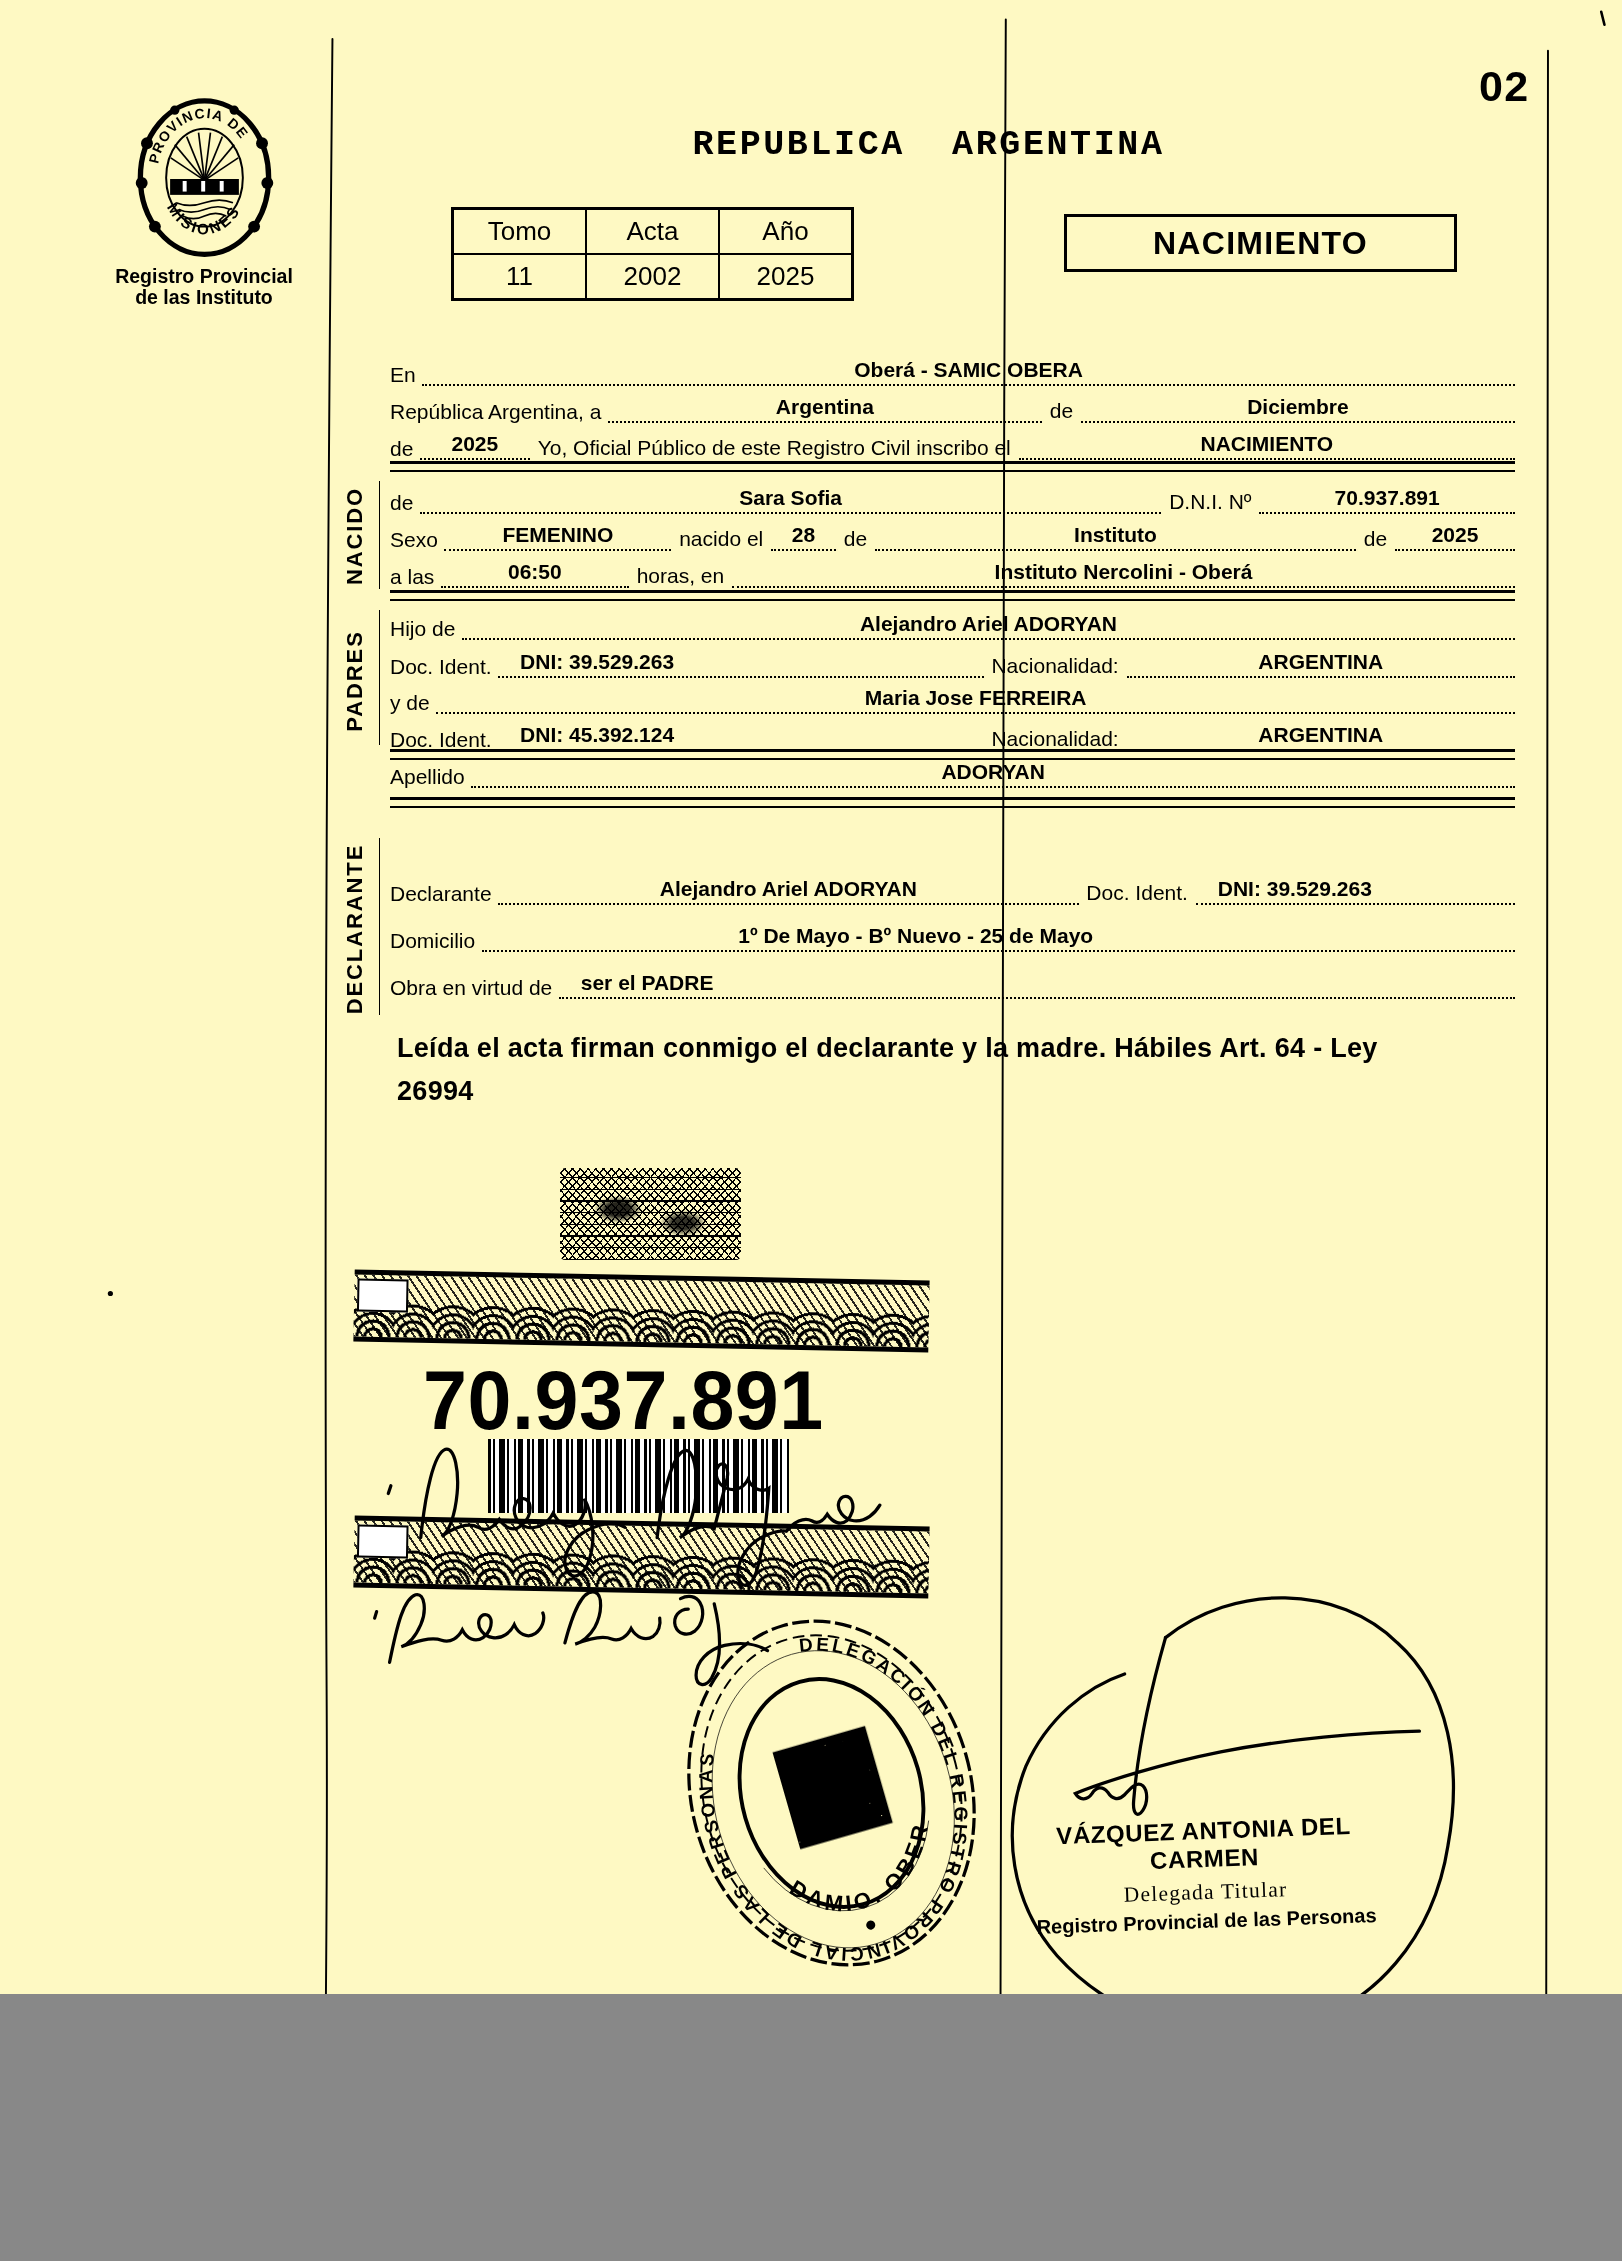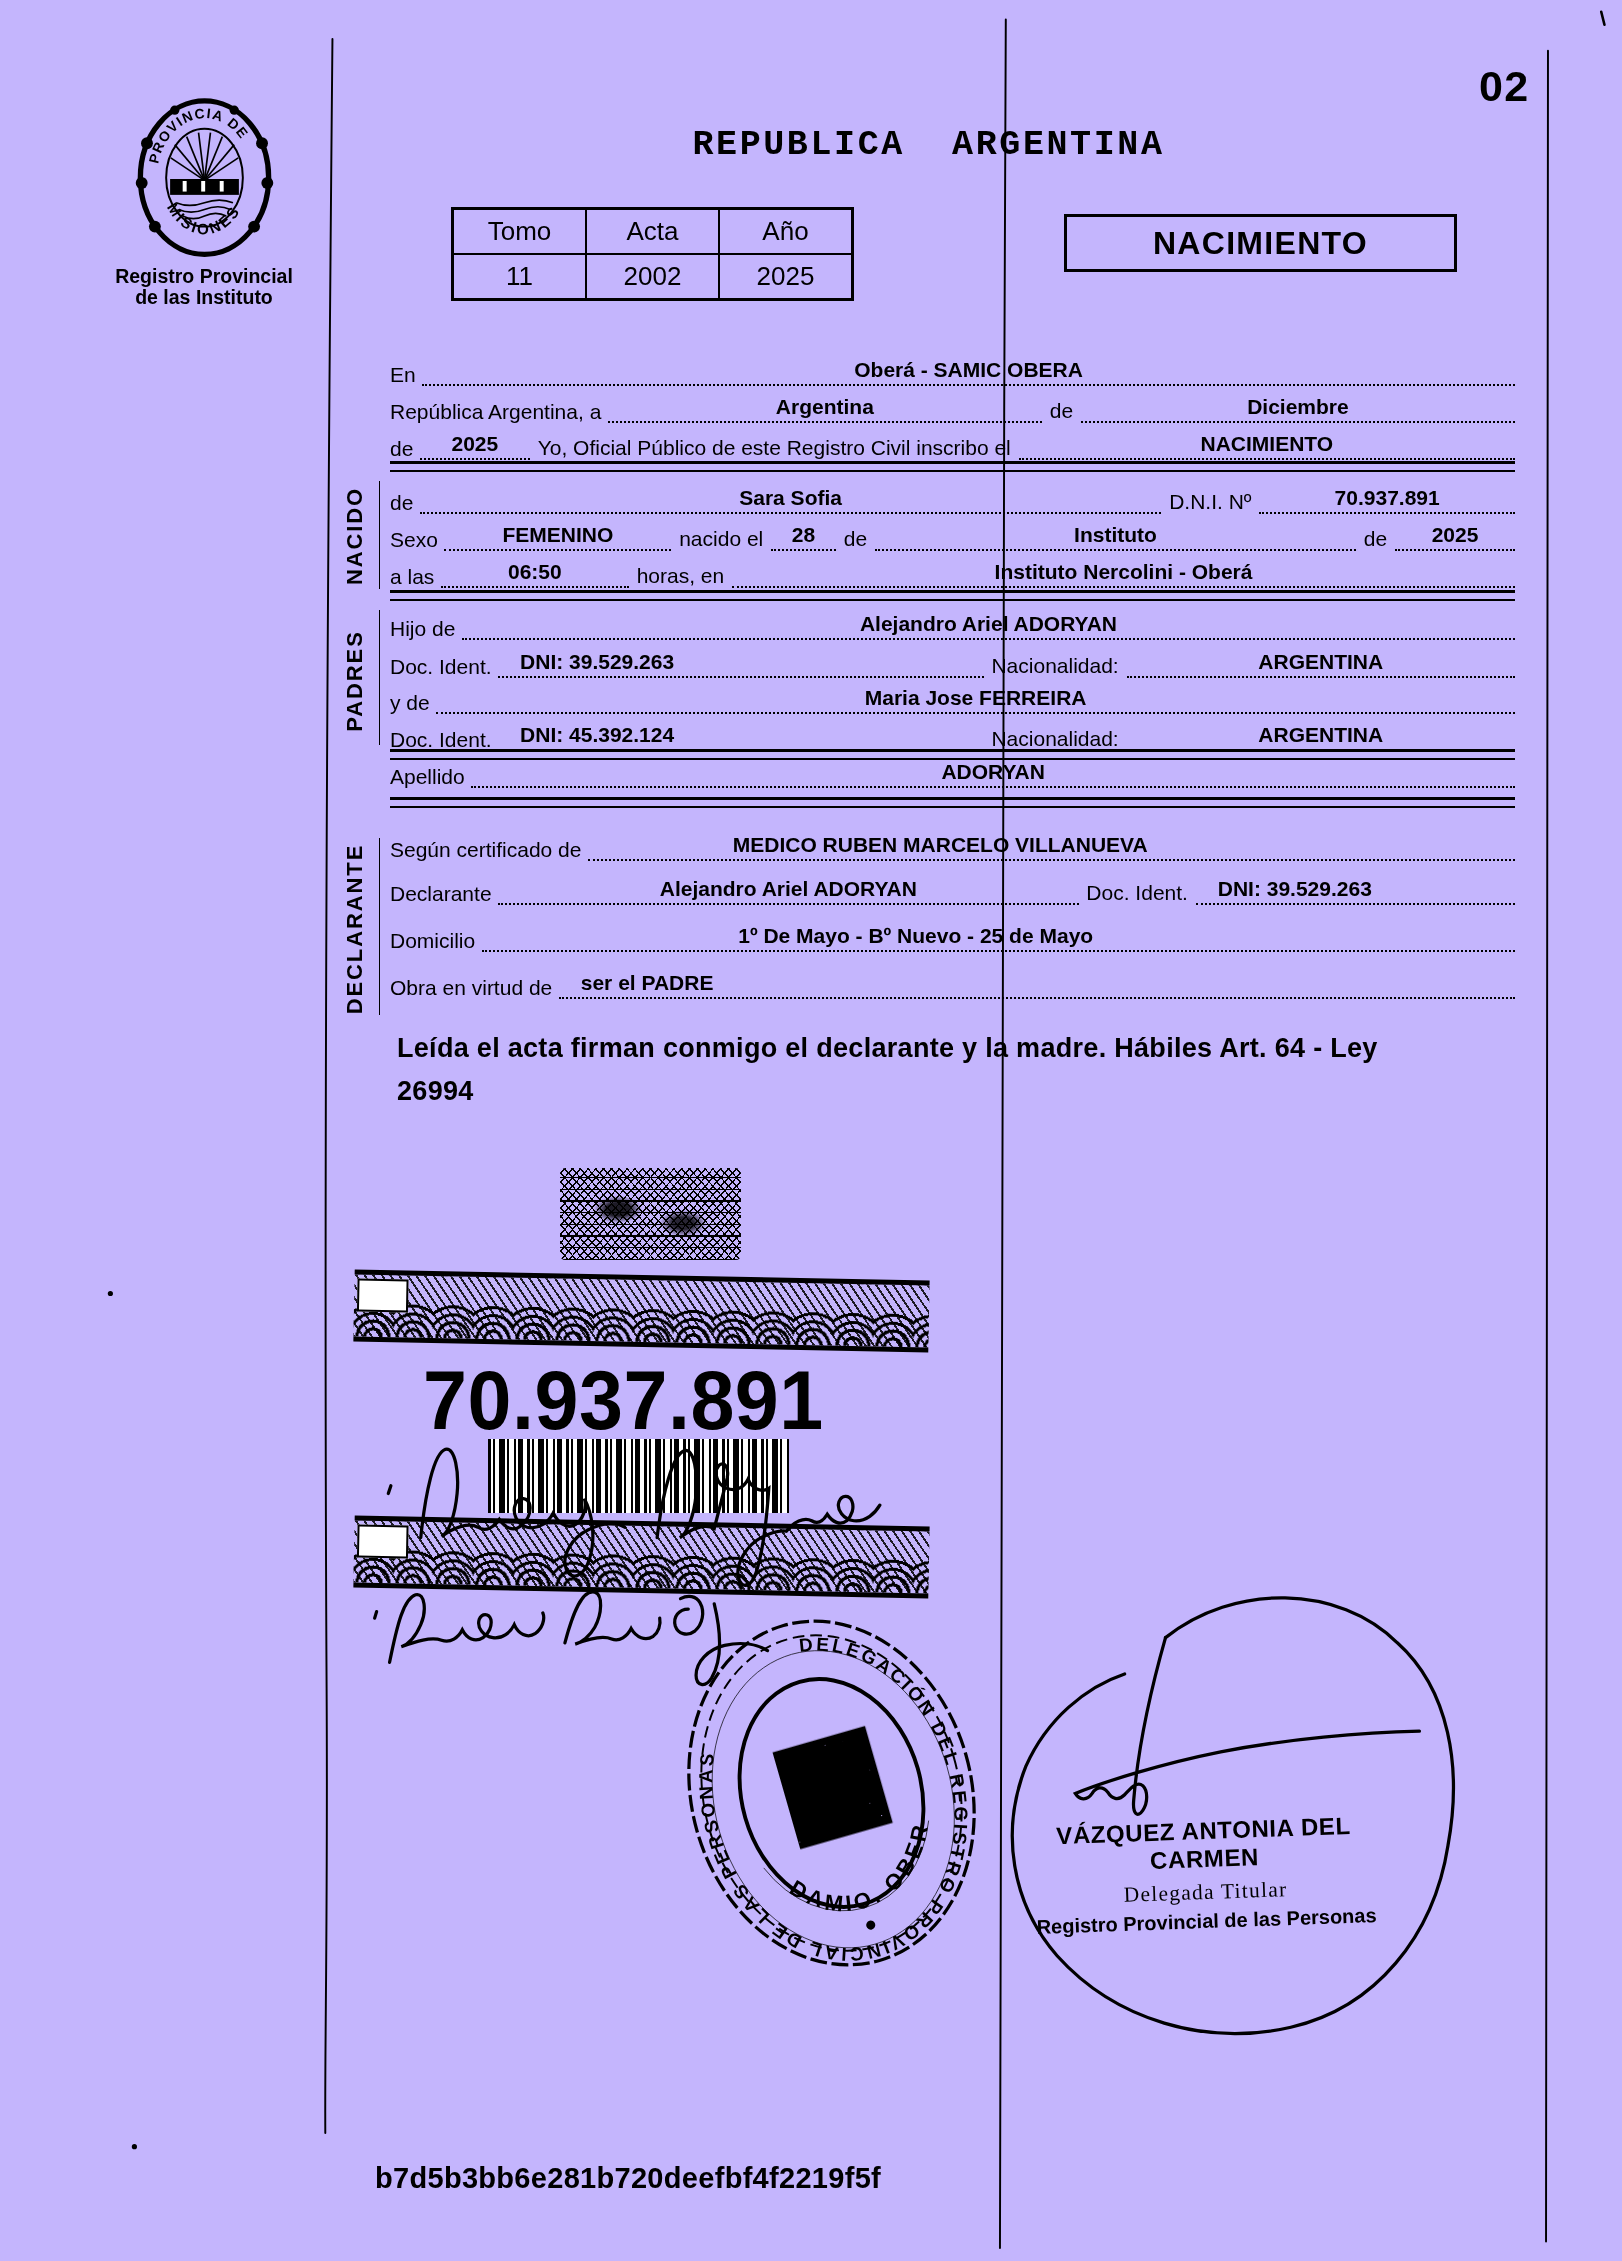--- a/index.html
+++ b/index.html
@@ -1,16 +1,16 @@
 <!DOCTYPE html>
 <html style="font-size:10.4px"><head>
 <meta charset="utf-8">
 <style>
   html,body{margin:0;padding:0;background:#888;}
-  .page{position:relative;width:1622px;height:2261px;background:#c4b5fd;overflow:hidden;
+  .page{position:relative;width:1622px;height:1994px;background:#fef9c3;overflow:hidden;
         font-family:"Liberation Sans",sans-serif;color:#000;}
   .abs{position:absolute;}
 
   
   .page-num{left:1479px;top:62px;font-size:43px;font-weight:bold;letter-spacing:1.3px;}
   .doc-title{left:675px;top:125px;width:507px;text-align:center;
              font-family:"Liberation Mono",monospace;font-weight:bold;font-size:35px;
              letter-spacing:2.6px;white-space:pre;}
   .rec-table{left:442px;top:207px;border-collapse:collapse;margin-left:9px;}
   .rec-table td{border:2.6px solid #000;width:131px;height:43px;text-align:center;
@@ -258,26 +258,20 @@
   <div class="row" style="top:753px">
     <span class="lbl">Apellido</span>
     <span class="seg">
         <span class="val">ADORYAN</span>
       </span>
   </div>
   <div class="dline" style="top:797px"></div>
 
   <div class="side-label" style="left:257px;top:916px">DECLARANTE</div>
   <div class="bracket" style="top:838px;height:177px"></div>
-  <div class="row" style="top:826px">
-    <span class="lbl">Según certificado de</span>
-    <span class="seg">
-        <span class="val" style="left:38%">MEDICO RUBEN MARCELO VILLANUEVA</span>
-      </span>
-  </div>
   <div class="row" style="top:870px">
     <span class="lbl">Declarante</span>
     <span class="seg" style="flex:2">
         <span class="val">Alejandro Ariel ADORYAN</span>
       </span>
     <span class="mid">Doc. Ident.</span>
     <span class="seg" style="flex:1.1">
         <span class="val left">DNI: 39.529.263</span>
       </span>
   </div>

